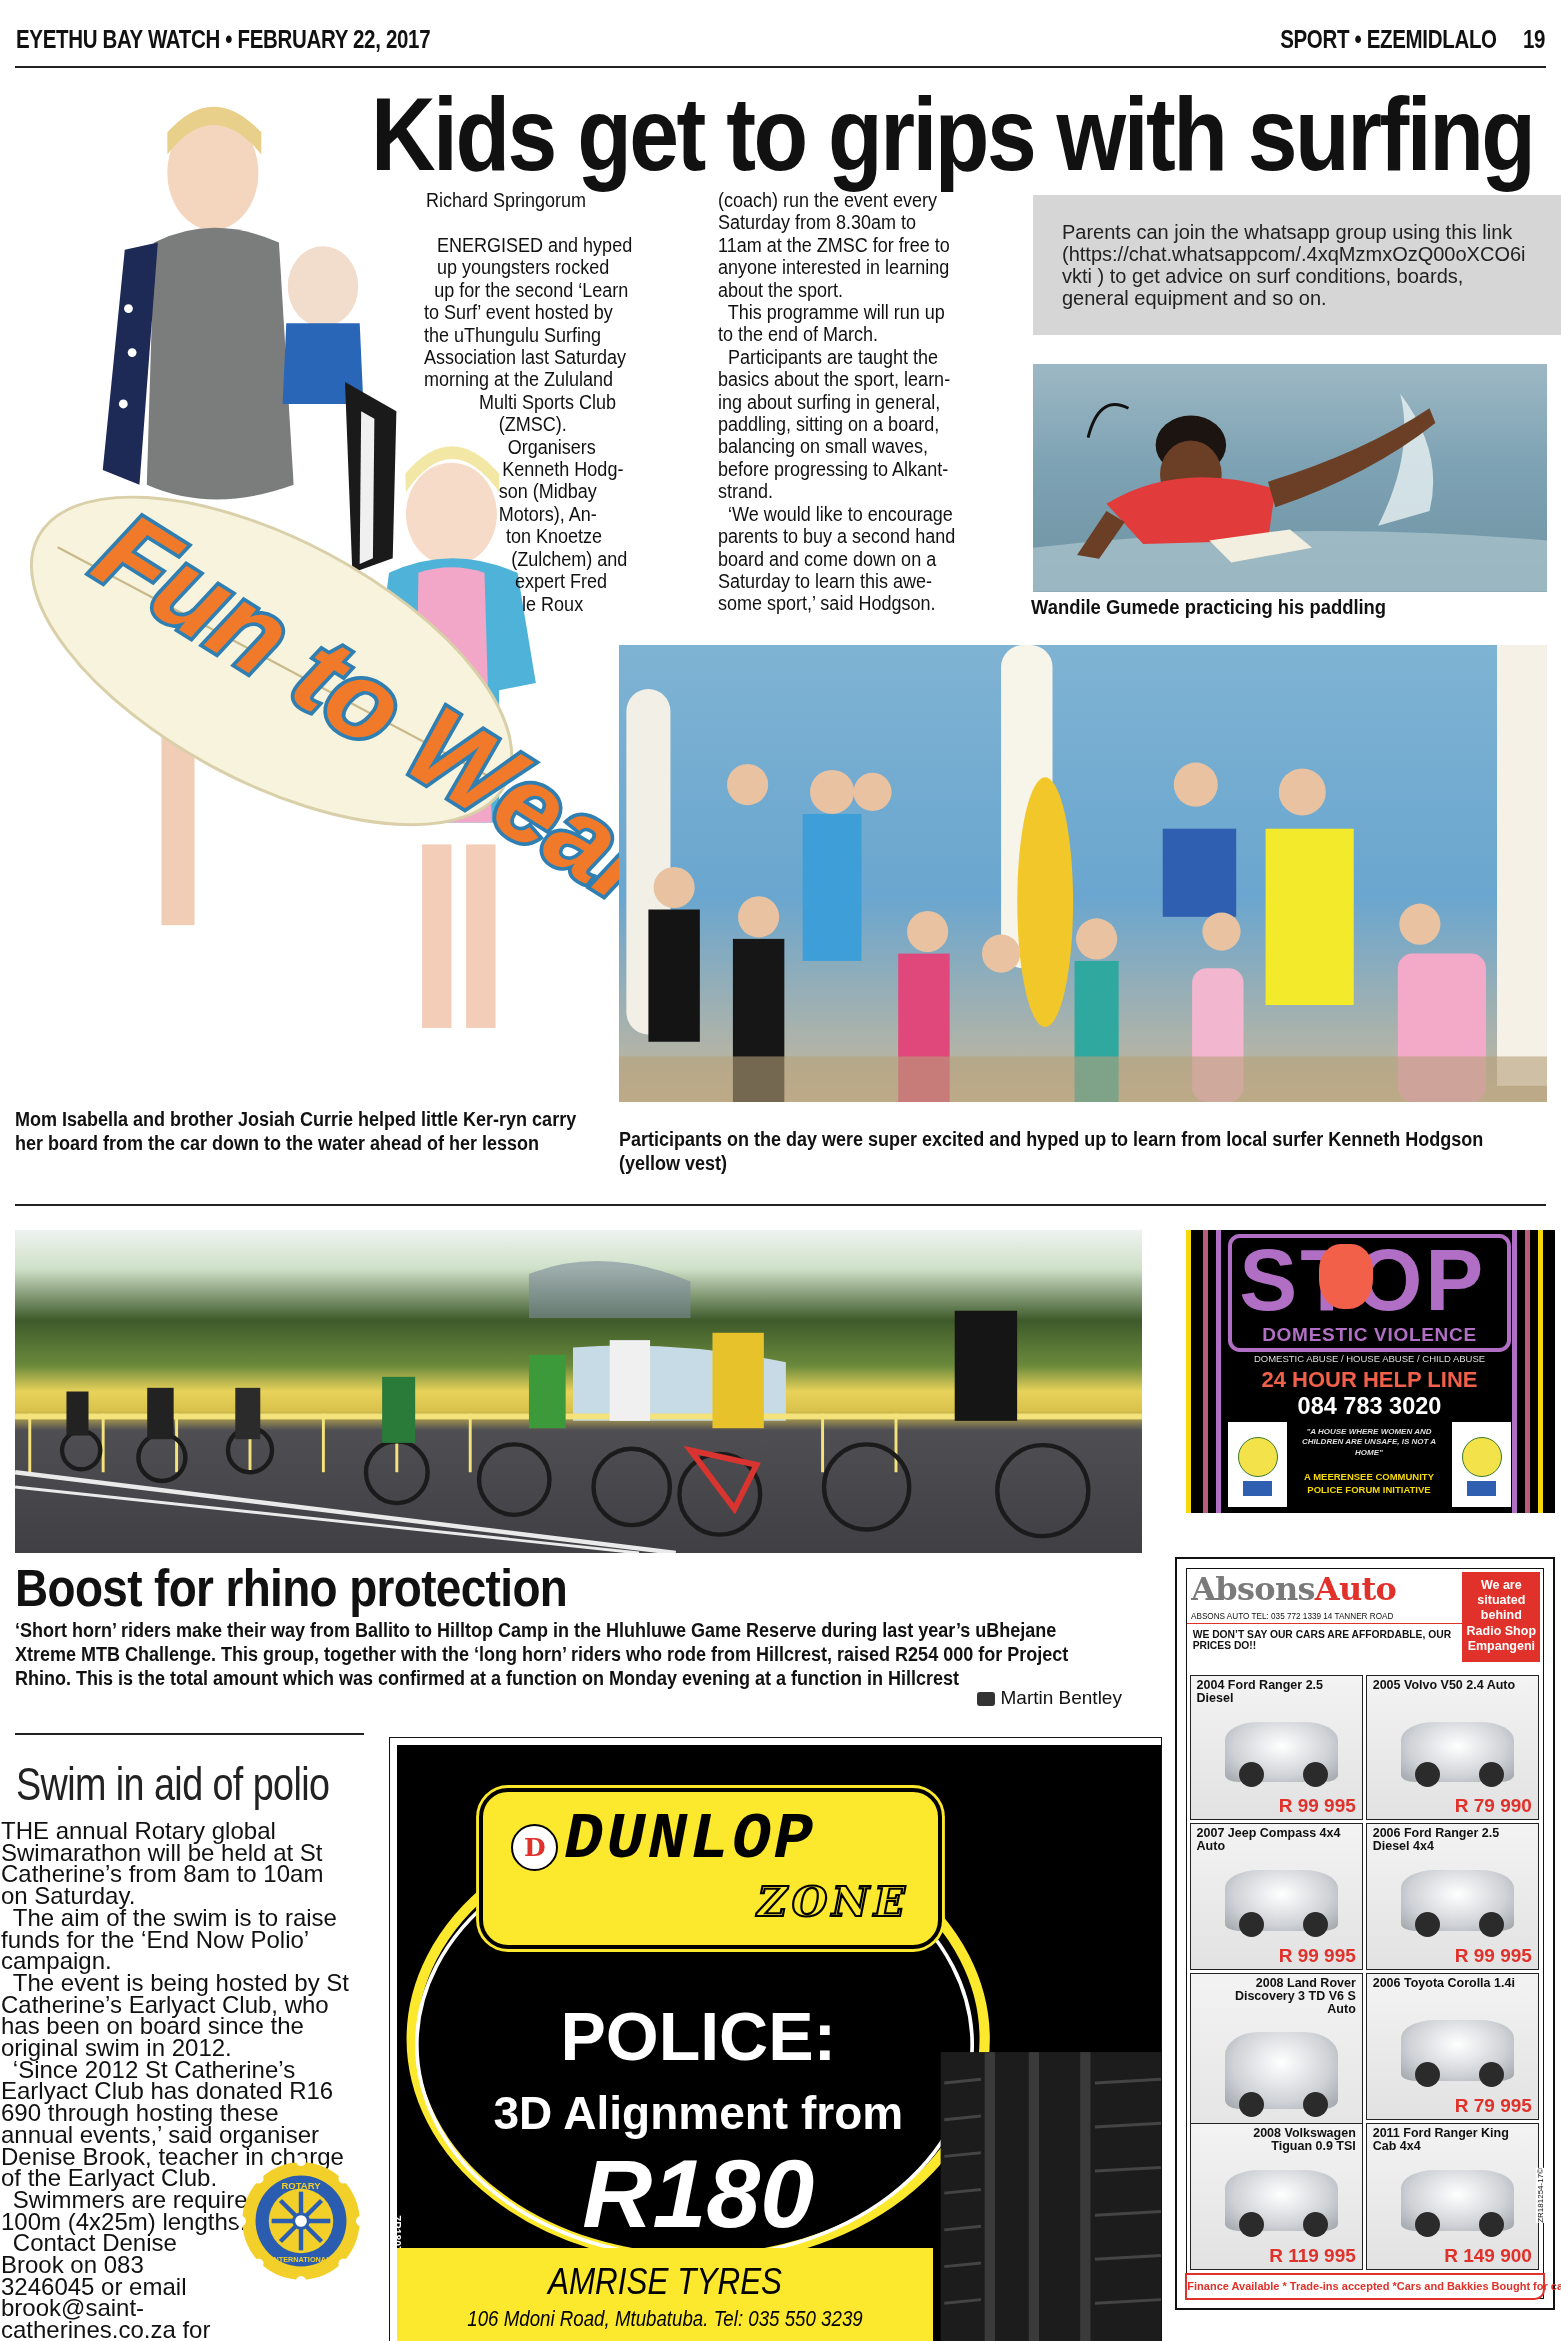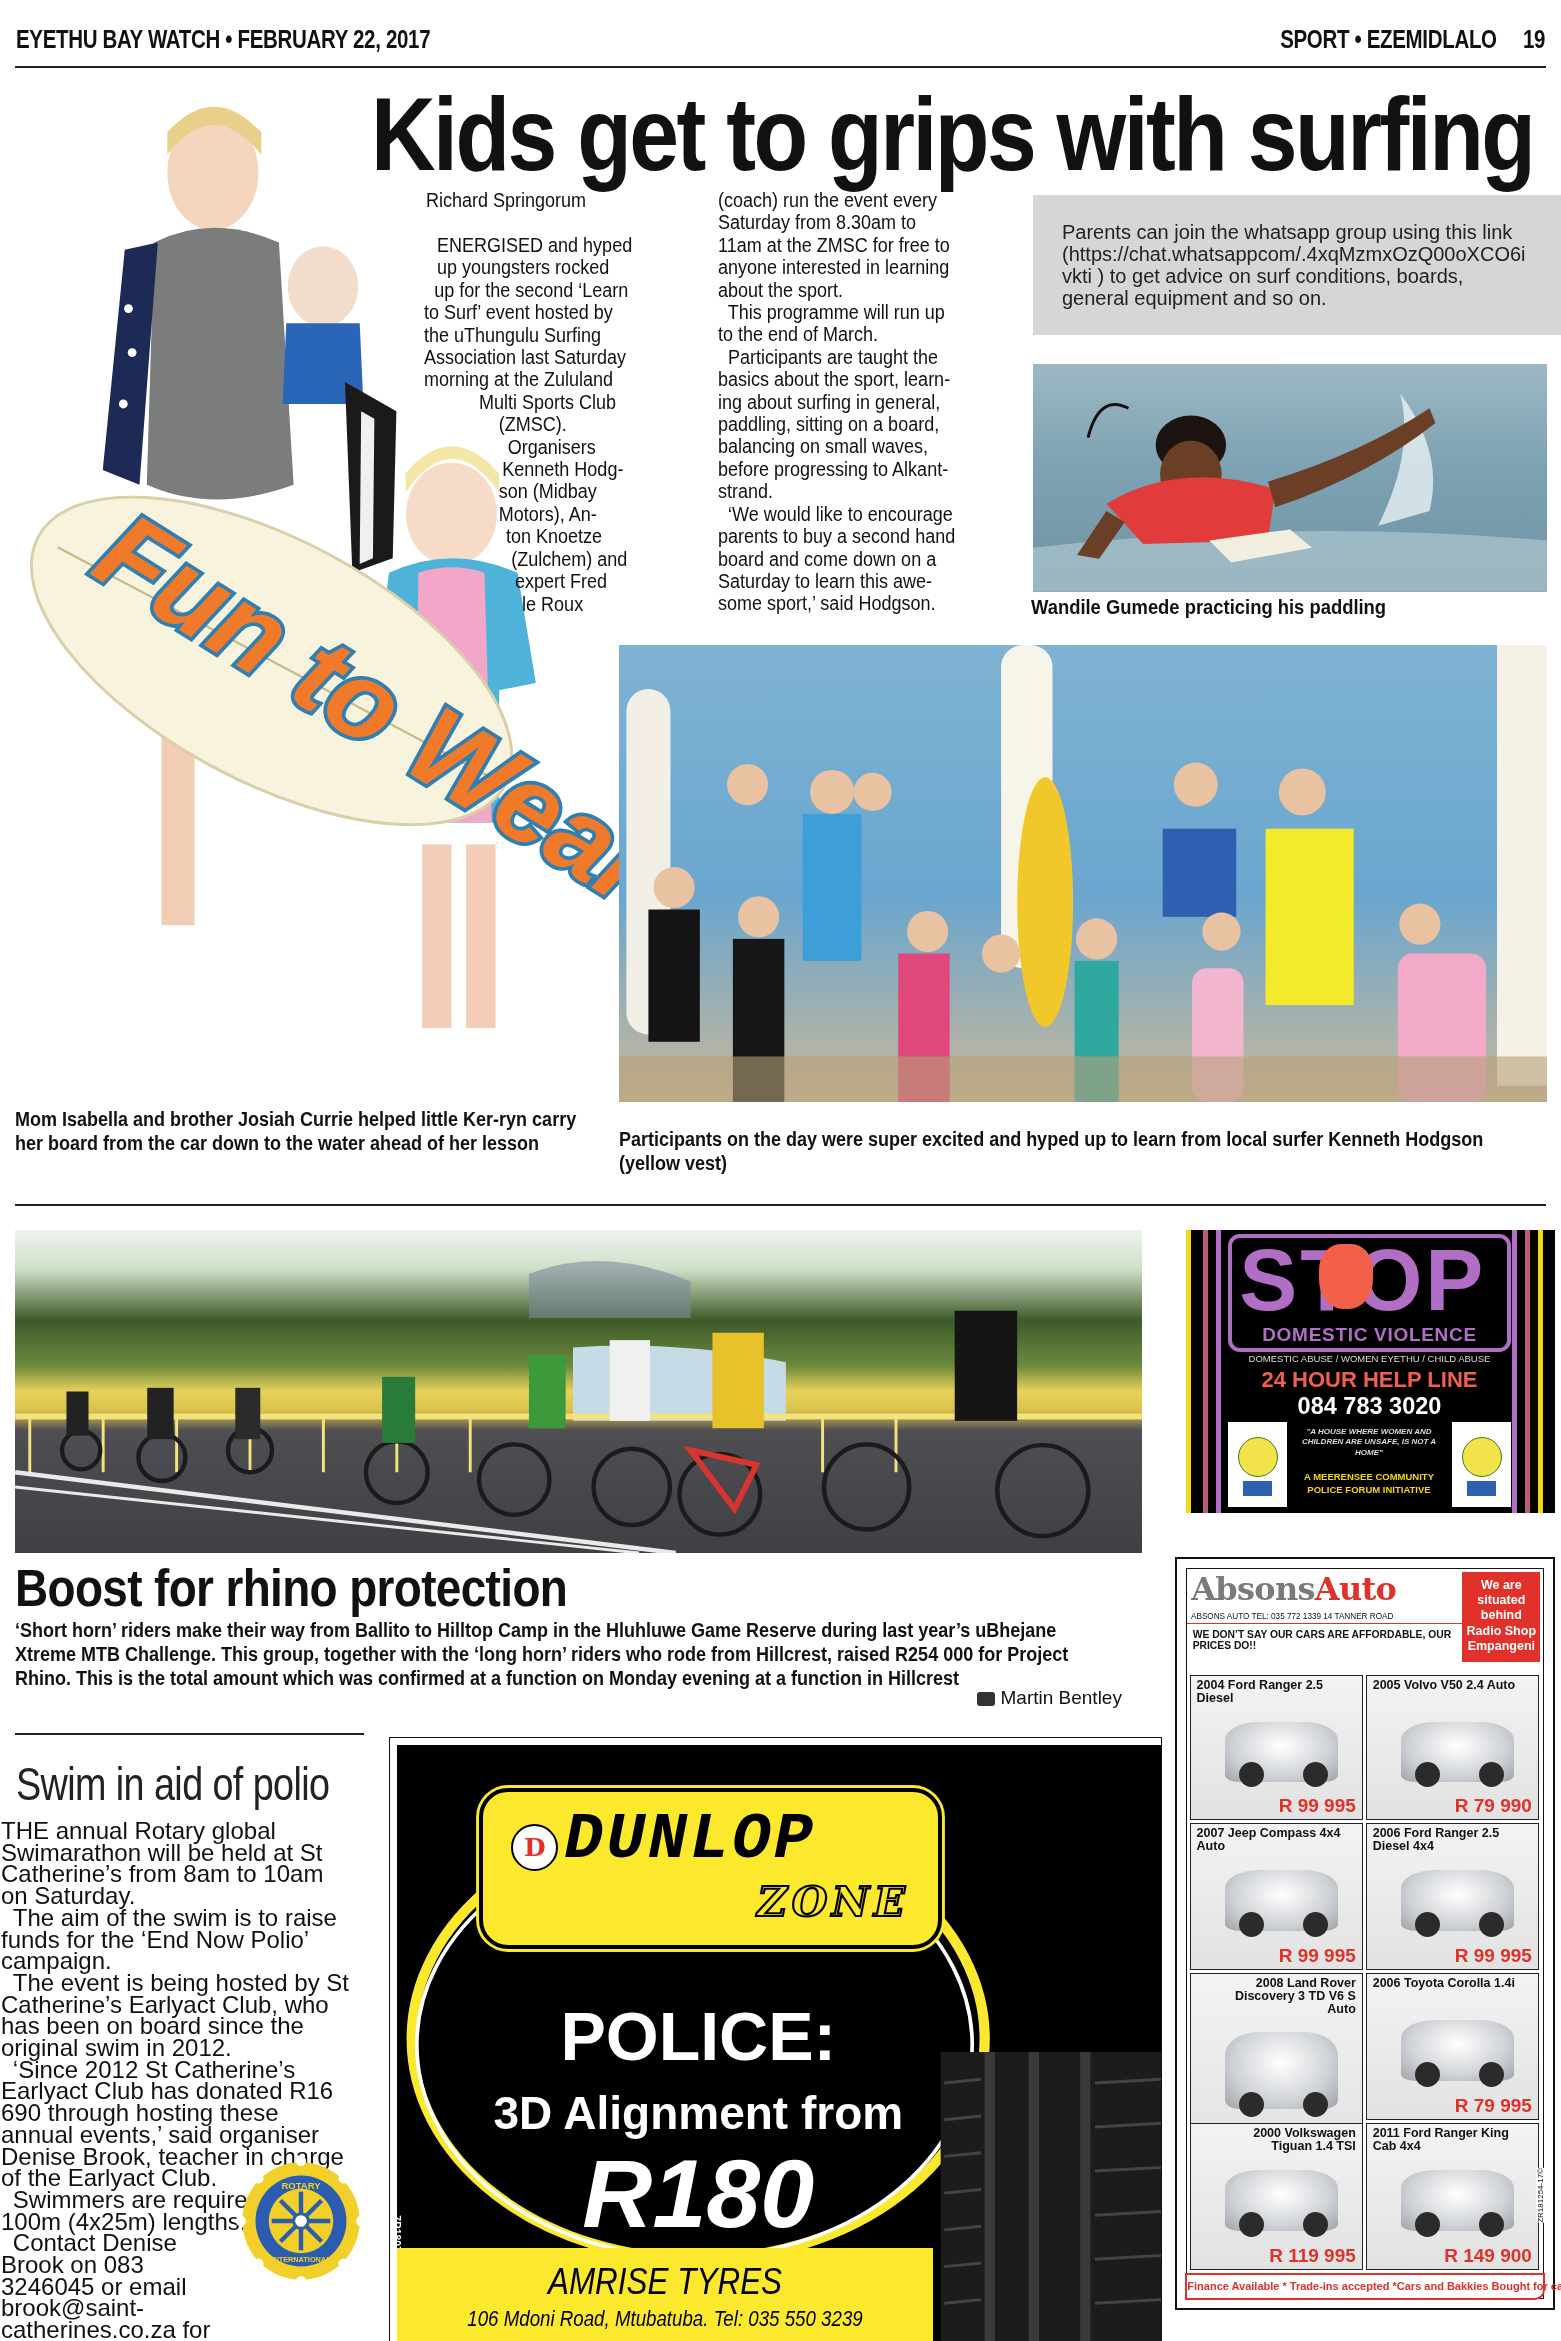--- a/index.html
+++ b/index.html
@@ -230,21 +230,21 @@
   <div class="stripe" style="left:11.8px; background:#b85c7a;"></div>
   <div class="stripe" style="left:25px; background:#b06fc4;"></div>
   <div class="stripe" style="right:11.8px; background:#f5d90a;"></div>
   <div class="stripe" style="right:25px; background:#b85c7a;"></div>
   <div class="stripe" style="right:38px; background:#b06fc4;"></div>
   <div style="position:absolute; left:37px; right:44px; top:4.4px; height:110px; border:4.4px solid #b06fc4; border-radius:11.8px; background:#000;">
     <div style="position:absolute; left:7.3px; top:-4.4px; font-size:87px; font-weight:bold; color:#b06fc4; letter-spacing:2.9px; line-height:1.05;">STOP</div>
     <div style="position:absolute; left:87px; top:5.9px; width:54px; height:65px; background:#f2604a; border-radius:40% 40% 45% 45%;"></div>
     <div style="position:absolute; left:4.4px; right:4.4px; bottom:2.9px; text-align:center; font-size:19px; font-weight:bold; color:#b06fc4; letter-spacing:0.7px; white-space:nowrap;">DOMESTIC VIOLENCE</div>
   </div>
-  <div style="position:absolute; left:37px; right:44px; top:123px; text-align:center; font-size:9.5px; color:#ddd; white-space:nowrap;">DOMESTIC ABUSE / WOMEN EYETHU / CHILD ABUSE</div>
+  <div style="position:absolute; left:37px; right:44px; top:123px; text-align:center; font-size:9.5px; color:#ddd; white-space:nowrap;">DOMESTIC ABUSE / HOUSE ABUSE / CHILD ABUSE</div>
   <div style="position:absolute; left:37px; right:44px; top:137px; text-align:center; font-size:22px; font-weight:bold; color:#f2604a;">24 HOUR HELP LINE</div>
   <div style="position:absolute; left:37px; right:44px; top:163px; text-align:center; font-size:23.5px; font-weight:bold; color:#fff;">084 783 3020</div>
   <div style="position:absolute; left:37px; width:59px; top:192px; height:85px; background:#fff;">
     <div style="position:absolute; left:10.3px; top:14.7px; width:38px; height:38px; border-radius:50%; background:#f3e24a; border:1.5px solid #3a7a2a;"></div>
     <div style="position:absolute; left:14.7px; top:59px; width:29px; height:14.7px; background:#2f5fb0;"></div>
   </div>
   <div style="position:absolute; right:44px; width:59px; top:192px; height:85px; background:#fff;">
     <div style="position:absolute; left:10.3px; top:14.7px; width:38px; height:38px; border-radius:50%; background:#f3e24a; border:1.5px solid #3a7a2a;"></div>
     <div style="position:absolute; left:14.7px; top:59px; width:29px; height:14.7px; background:#2f5fb0;"></div>
   </div>
@@ -391,21 +391,21 @@
       <div class="shape"></div>
         <div class="wheel" style="left:28%"></div>
         <div class="wheel" style="right:20%"></div>
       <div class="name">2006 Toyota Corolla 1.4i</div>
       <div class="price">R 79 995</div>
     </div>
     <div class="car" style="left:2.9px; top:554px; height:147px;">
       <div class="shape"></div>
         <div class="wheel" style="left:28%"></div>
         <div class="wheel" style="right:20%"></div>
-      <div class="name" style="text-align:right; left:44px;">2000 Volkswagen Tiguan 1.4 TSI</div>
+      <div class="name" style="text-align:right; left:44px;">2008 Volkswagen Tiguan 0.9 TSI</div>
       <div class="price">R 119 995</div>
     </div>
     <div class="car" style="left:179px; top:554px; height:147px;">
       <div class="shape"></div>
         <div class="wheel" style="left:28%"></div>
         <div class="wheel" style="right:20%"></div>
       <div class="name" style="right:14.7px;">2011 Ford Ranger King Cab 4x4</div>
       <div class="price">R 149 900</div>
       <div style="position:absolute; right:1.5px; top:44px; font-size:8px; transform:rotate(-90deg); transform-origin:right top; white-space:nowrap; background:#fff;">ZR181254-17©</div>
     </div>

